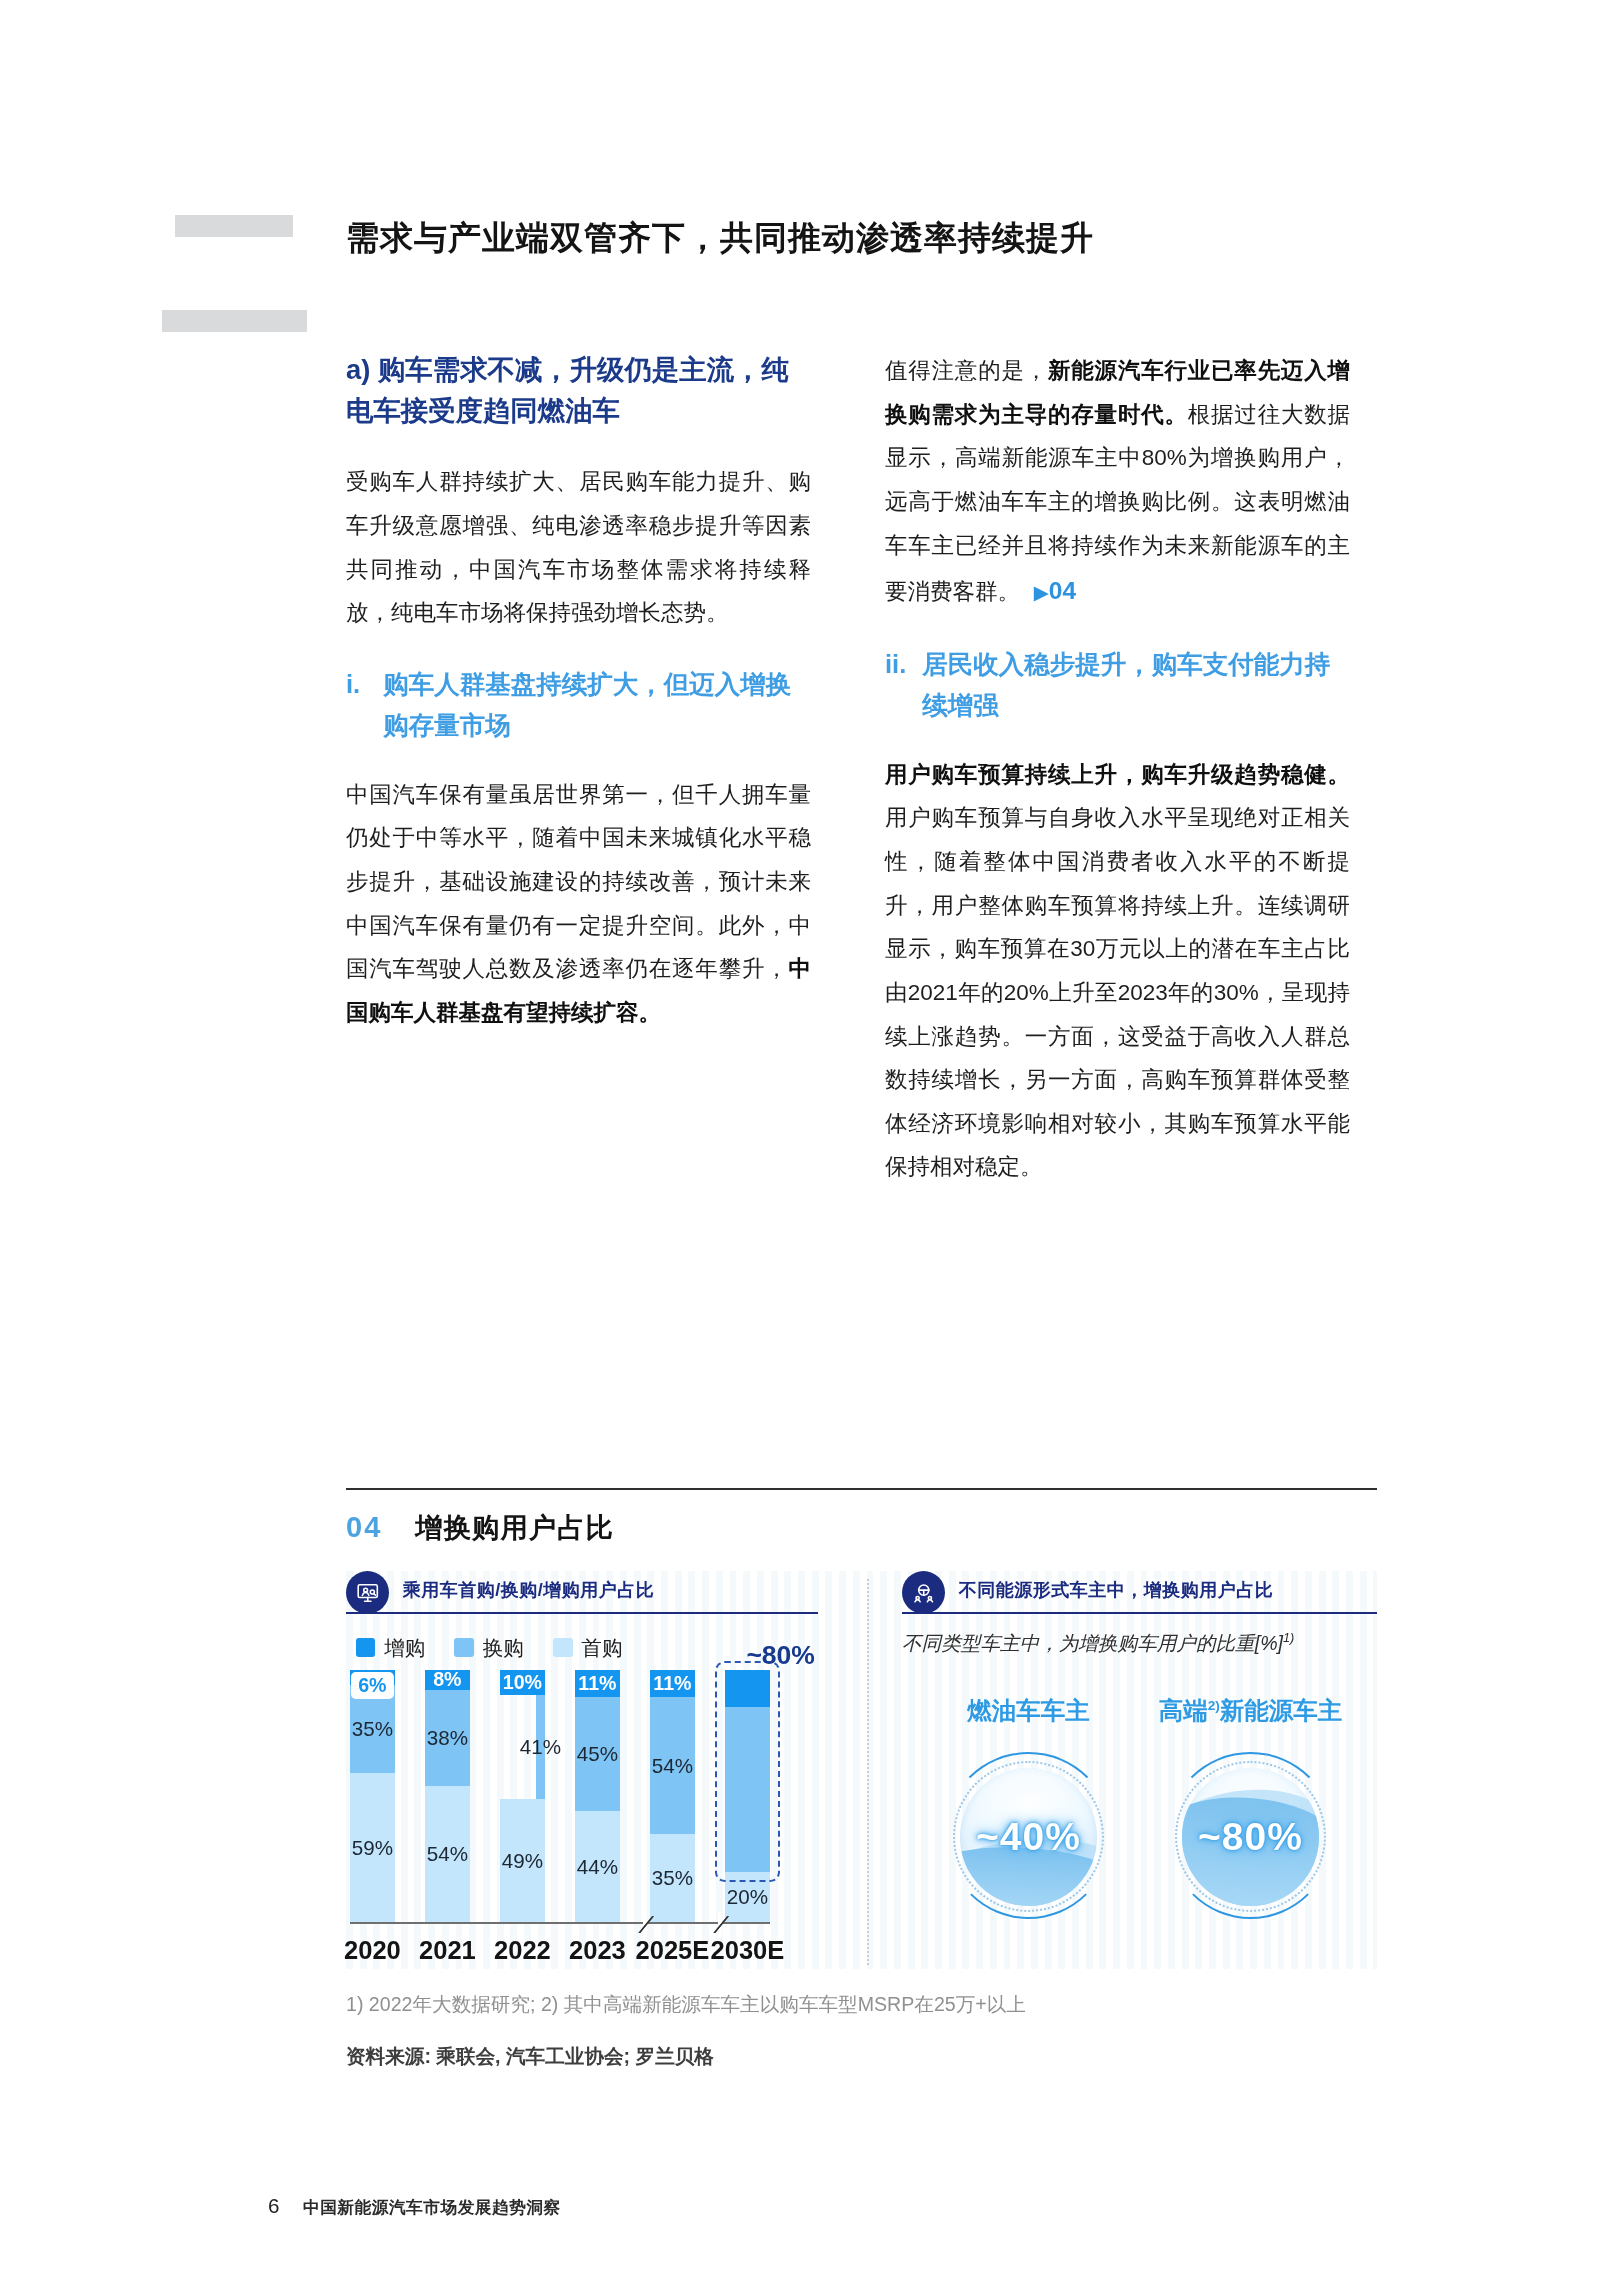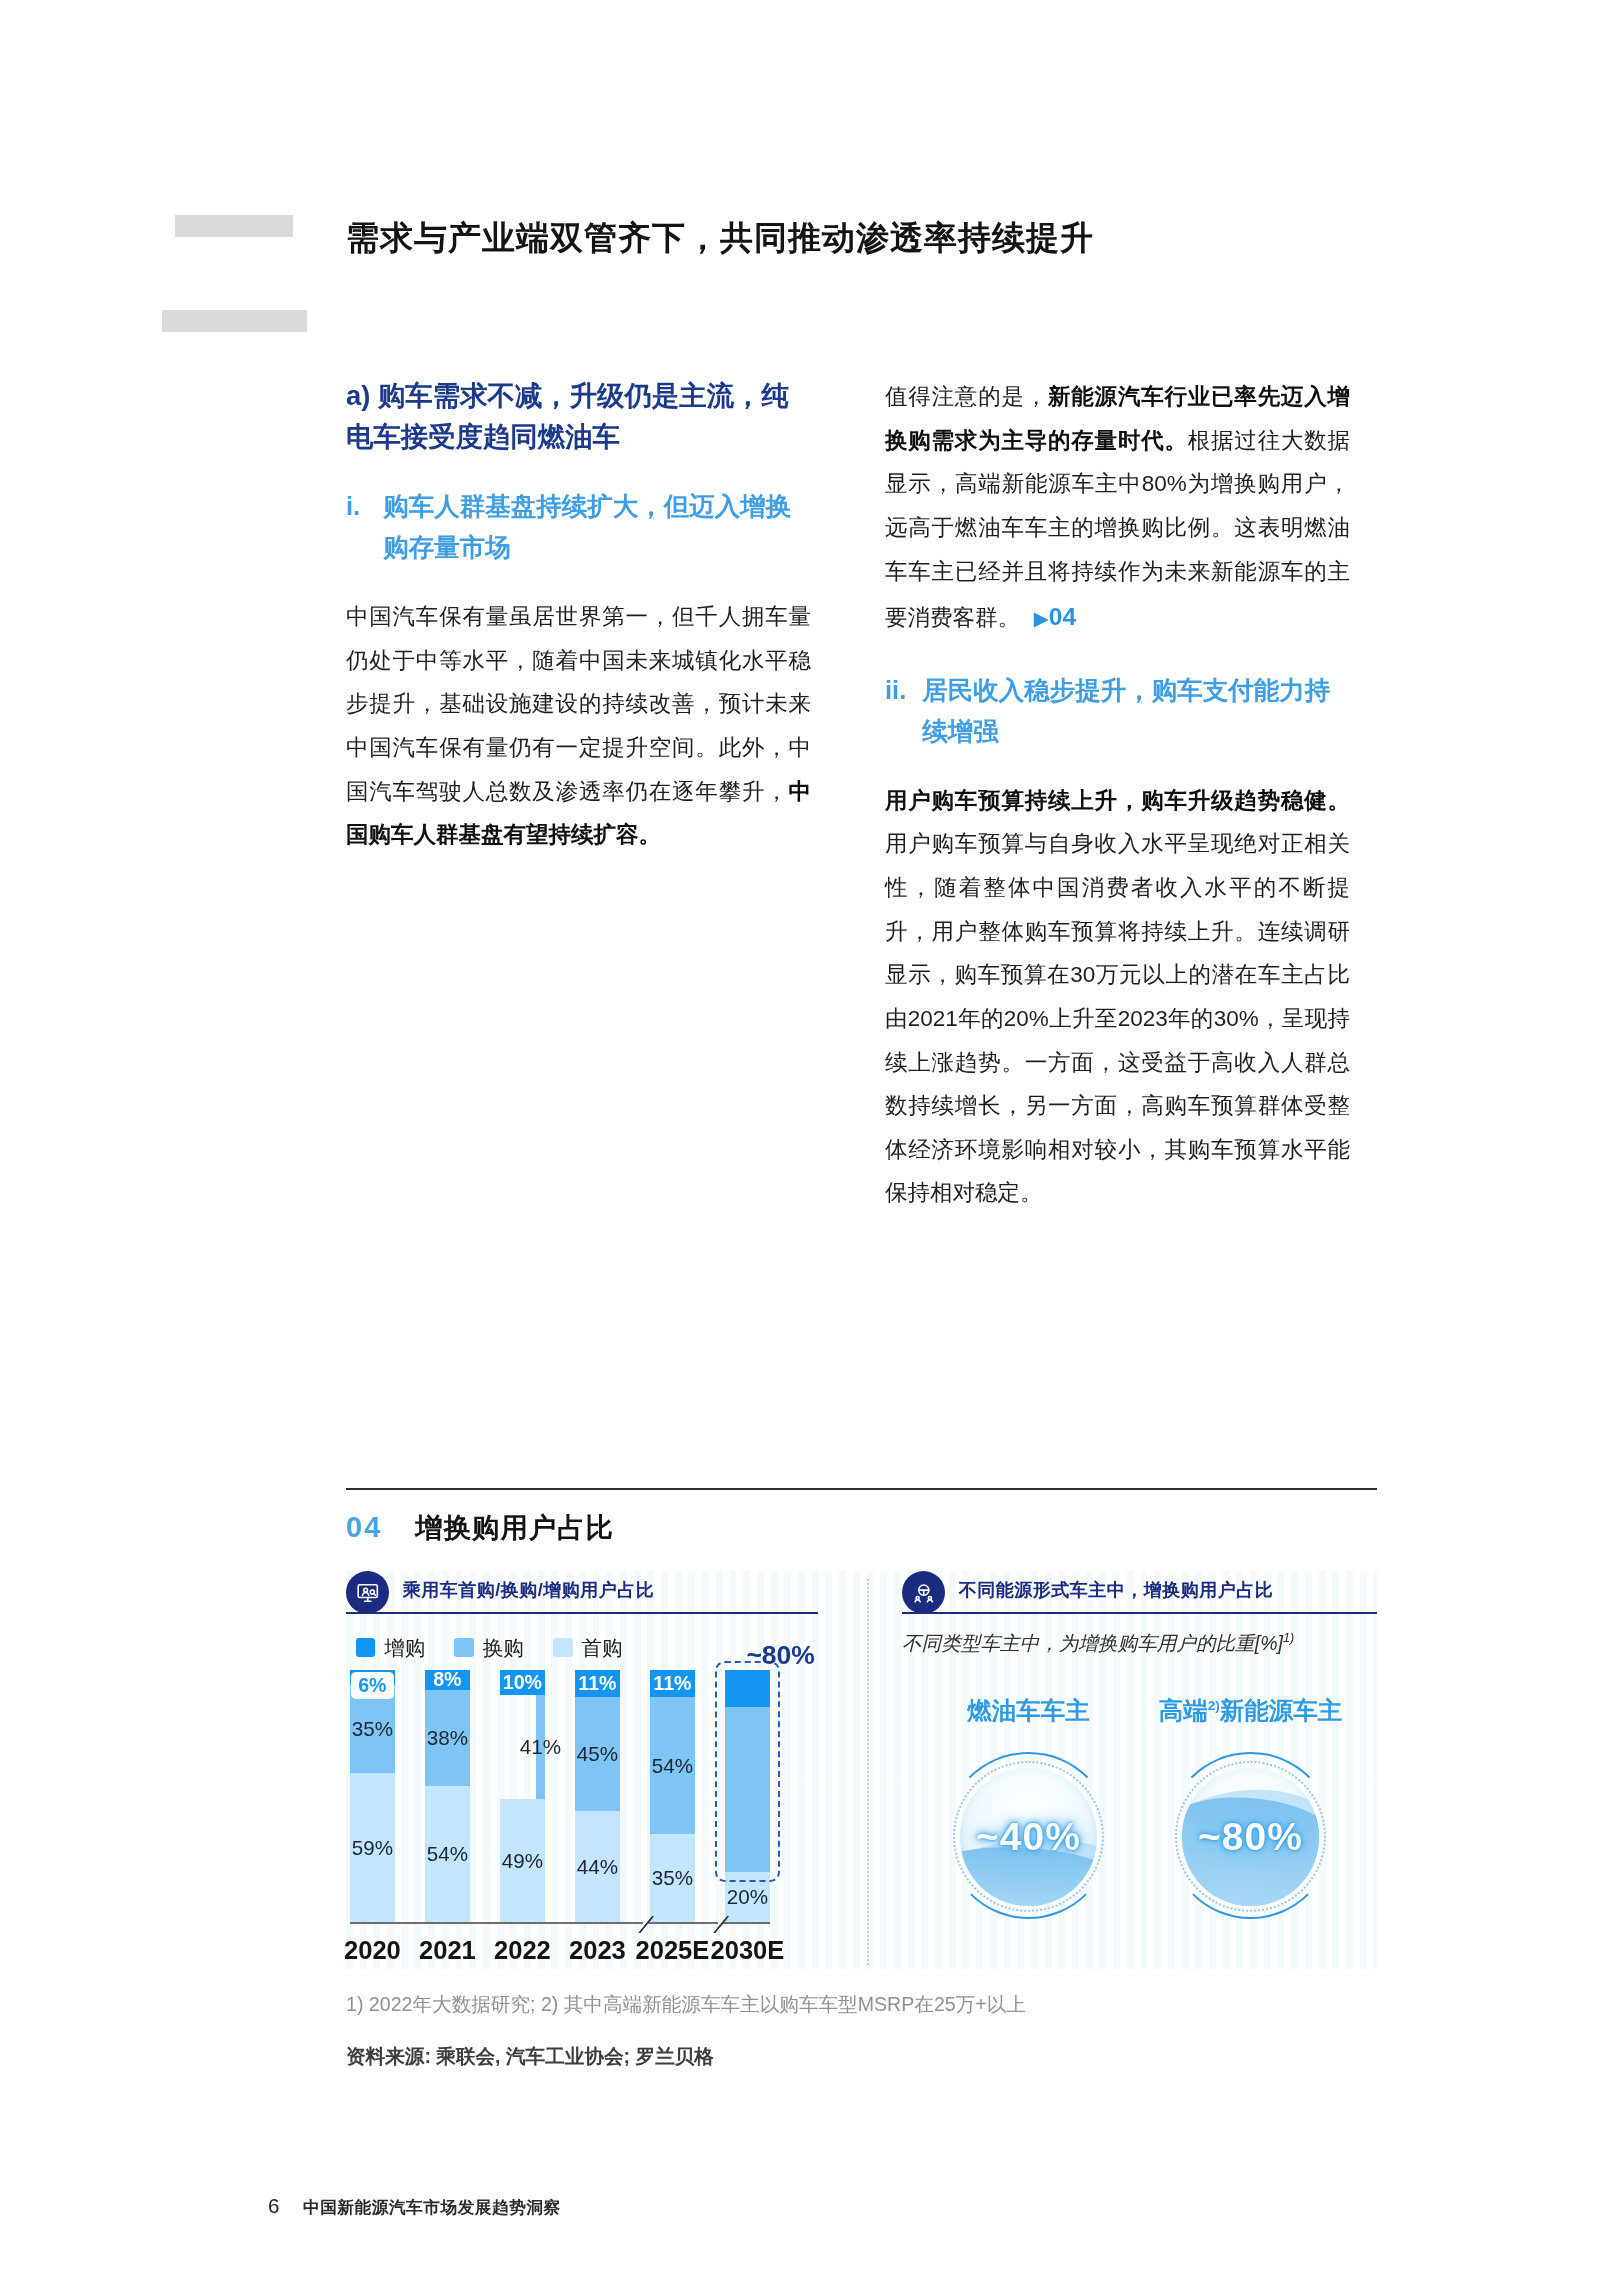--- a/index.html
+++ b/index.html
@@ -1,21 +1,21 @@
 <!DOCTYPE html>
 <html><head>
 <meta charset="utf-8">
 <style>
   html,body{margin:0;padding:0;background:#fff;}
   .page{position:relative;width:1621px;height:2293px;background:#ffffff;overflow:hidden;
         font-family:"Liberation Sans","DejaVu Sans",sans-serif;color:#1c1c1c;}
   .gray-bar{position:absolute;background:#d9dadc;}
   .page-title{position:absolute;left:346px;top:194px;font-size:33px;font-weight:800;color:#141414;letter-spacing:1px;}
 
-  .col{position:absolute;top:375px;width:465px;}
+  .col{position:absolute;top:349px;width:465px;}
   .col-left{left:346px;}
   .col-right{left:885px;}
   .col p{margin:0 0 29px;font-size:22.5px;line-height:1.94;text-align:justify;color:#1e1e1e;}
   .col p b{color:#0f0f0f;}
   .sec-heading{margin:0 0 29px;font-size:27.4px;line-height:1.5;font-weight:800;color:#1c3a8a;}
   .sub-heading{display:flex;gap:11.8px;margin:0 0 27.4px;font-size:25.5px;line-height:1.6;font-weight:800;color:#3f9de4;}
   .sub-heading .marker{flex:0 0 auto;min-width:25.5px;}
   .sub-heading .txt{flex:1;}
   .ref-link{color:#2d93e0;font-weight:800;font-size:24.5px;white-space:nowrap;margin-left:13.7px;}
   .ref-link .arr{font-size:19.6px;}
@@ -91,20 +91,21 @@
 
 <div class="page">
 
   <div class="gray-bar" style="left:175px;top:215px;width:118px;height:21.6px;"></div>
   <div class="gray-bar" style="left:162px;top:310px;width:145px;height:21.6px;"></div>
 
   <h1 class="page-title">需求与产业端双管齐下，共同推动渗透率持续提升</h1>
 
   <div class="col col-left">
     <h2 class="sec-heading">a) 购车需求不减，升级仍是主流，纯电车接受度趋同燃油车</h2>
+    <p><span>受购车人群持续扩大、居民购车能力提升、购车升级意愿增强、纯电渗透率稳步提升等因素共同推动，中国汽车市场整体需求将持续释放，纯电车市场将保持强劲增长态势。</span></p>
     <div class="sub-heading">
       <span class="marker">i.</span>
       <span class="txt">购车人群基盘持续扩大，但迈入增换购存量市场</span>
     </div>
     <p><span>中国汽车保有量虽居世界第一，但千人拥车量仍处于中等水平，随着中国未来城镇化水平稳步提升，基础设施建设的持续改善，预计未来中国汽车保有量仍有一定提升空间。此外，中国汽车驾驶人总数及渗透率仍在逐年攀升，</span><b>中国购车人群基盘有望持续扩容。</b></p>
   </div>
 
   <div class="col col-right">
     <p><span>值得注意的是，</span><b>新能源汽车行业已率先迈入增换购需求为主导的存量时代。</b><span>根据过往大数据显示，高端新能源车主中80%为增换购用户，远高于燃油车车主的增换购比例。这表明燃油车车主已经并且将持续作为未来新能源车的主要消费客群。</span><span class="ref-link"><span class="arr">▶</span><span>04</span></span></p>
     <div class="sub-heading">

